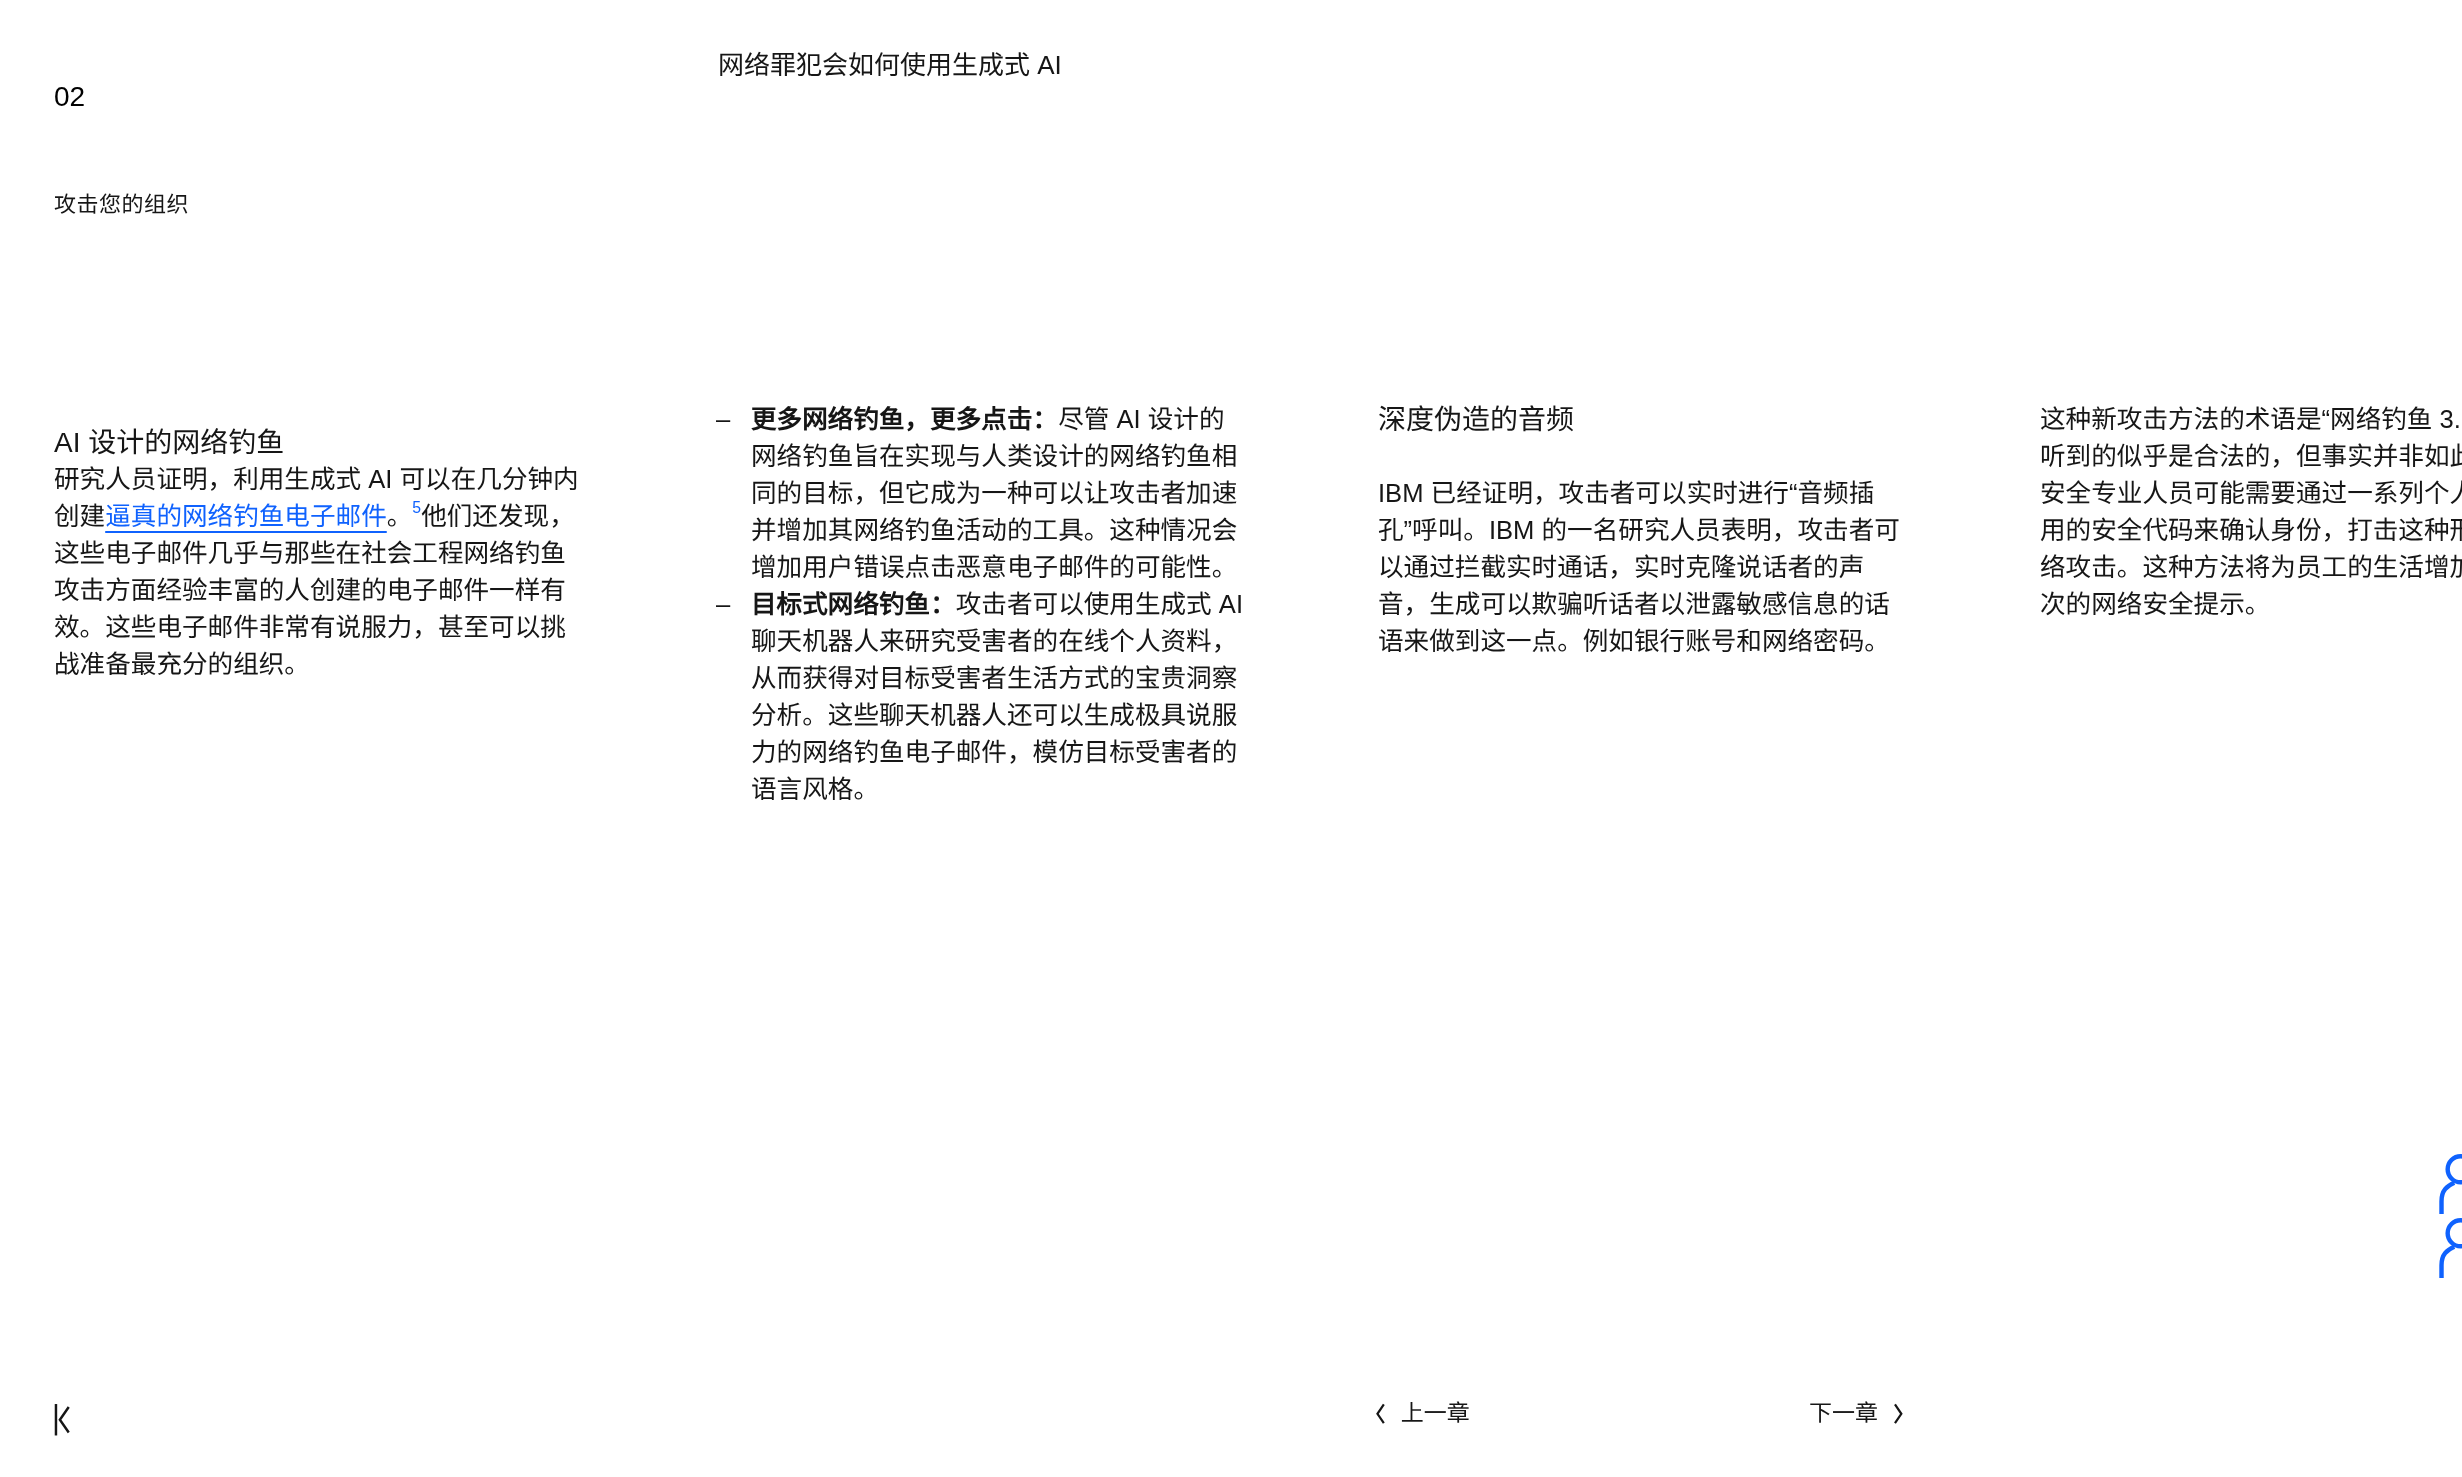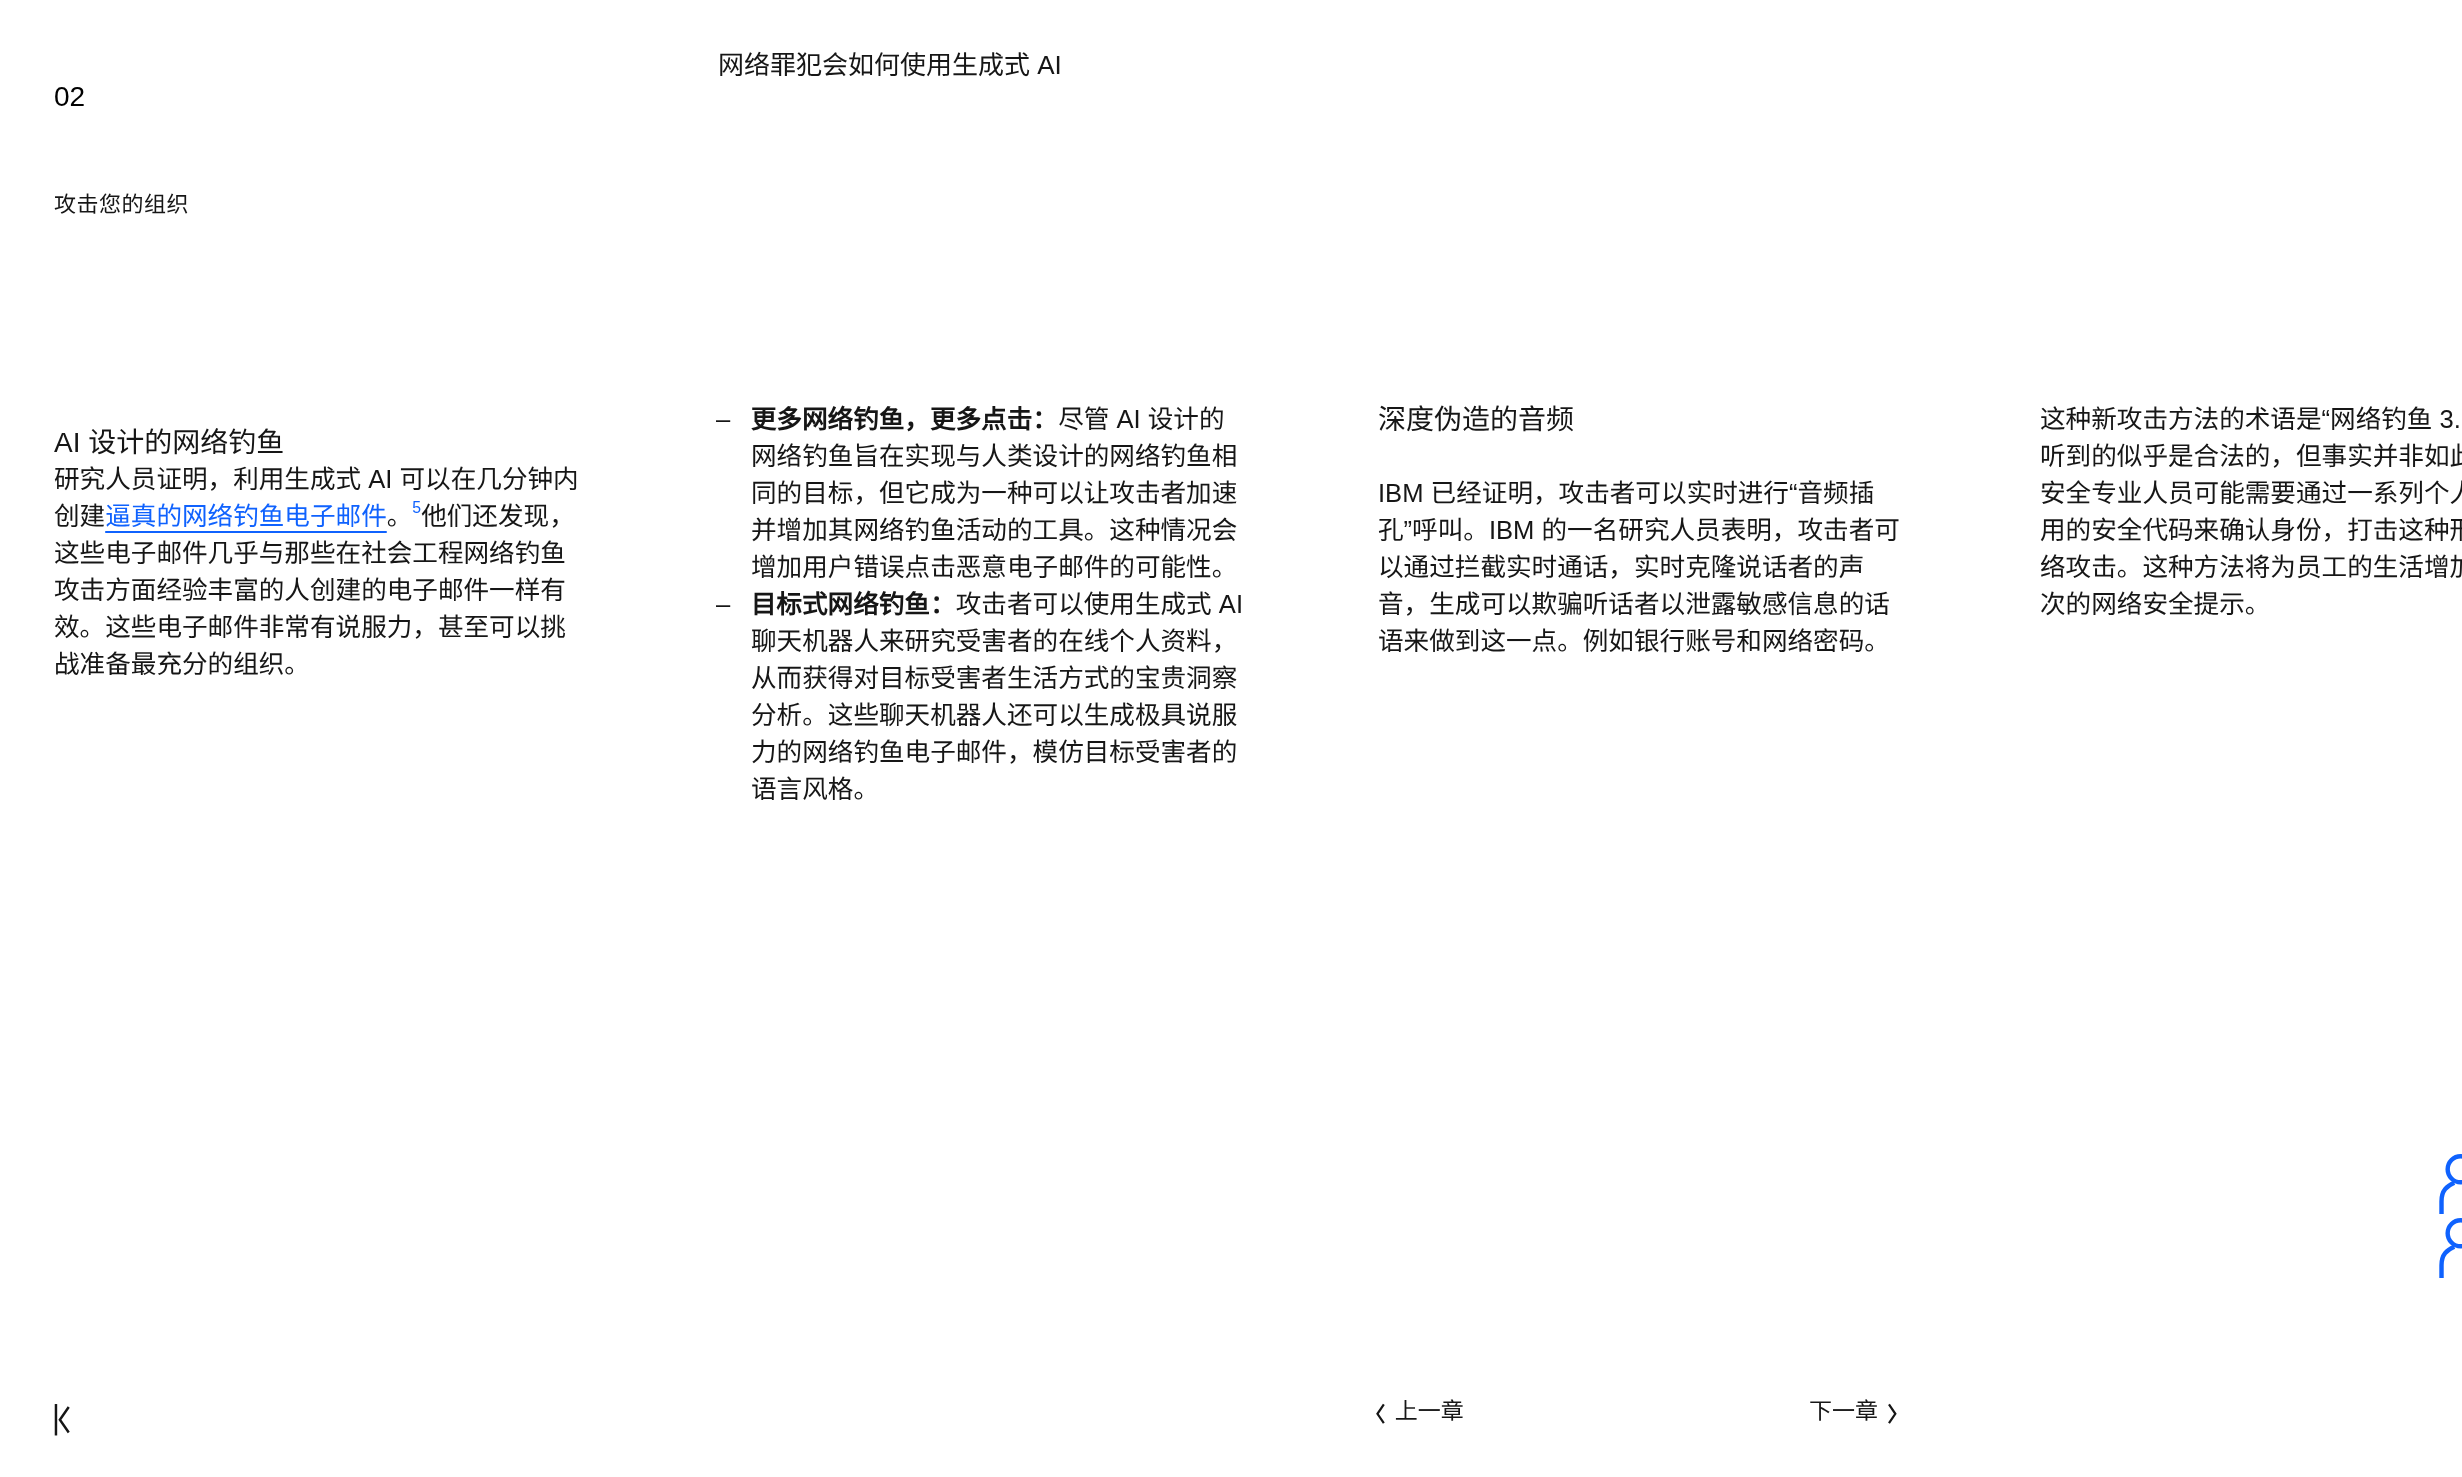--- a/index.html
+++ b/index.html
@@ -110,26 +110,26 @@
   }
 
   
   .footer-item {
     position: absolute;
     font-size: 23px;
     line-height: 1.2;
     color: #161616;
     display: flex;
     align-items: center;
-    gap: 9px;
+    gap: 15px;
     cursor: pointer;
     background: none;
     border: none;
     padding: 0;
-    font-family: Liberation Mono, monospace;
+    font-family: Liberation Sans, sans-serif;
   }
   .skip-start { left: 54px; top: 1404px; }
   .prev-nav   { left: 1375px; top: 1400px; }
   .next-nav   { left: 1809px; top: 1400px; }
   .nav-chevron { display: block; }
 </style>
 </head>
 <body>
 
 <div class="chapter-number">02</div>

